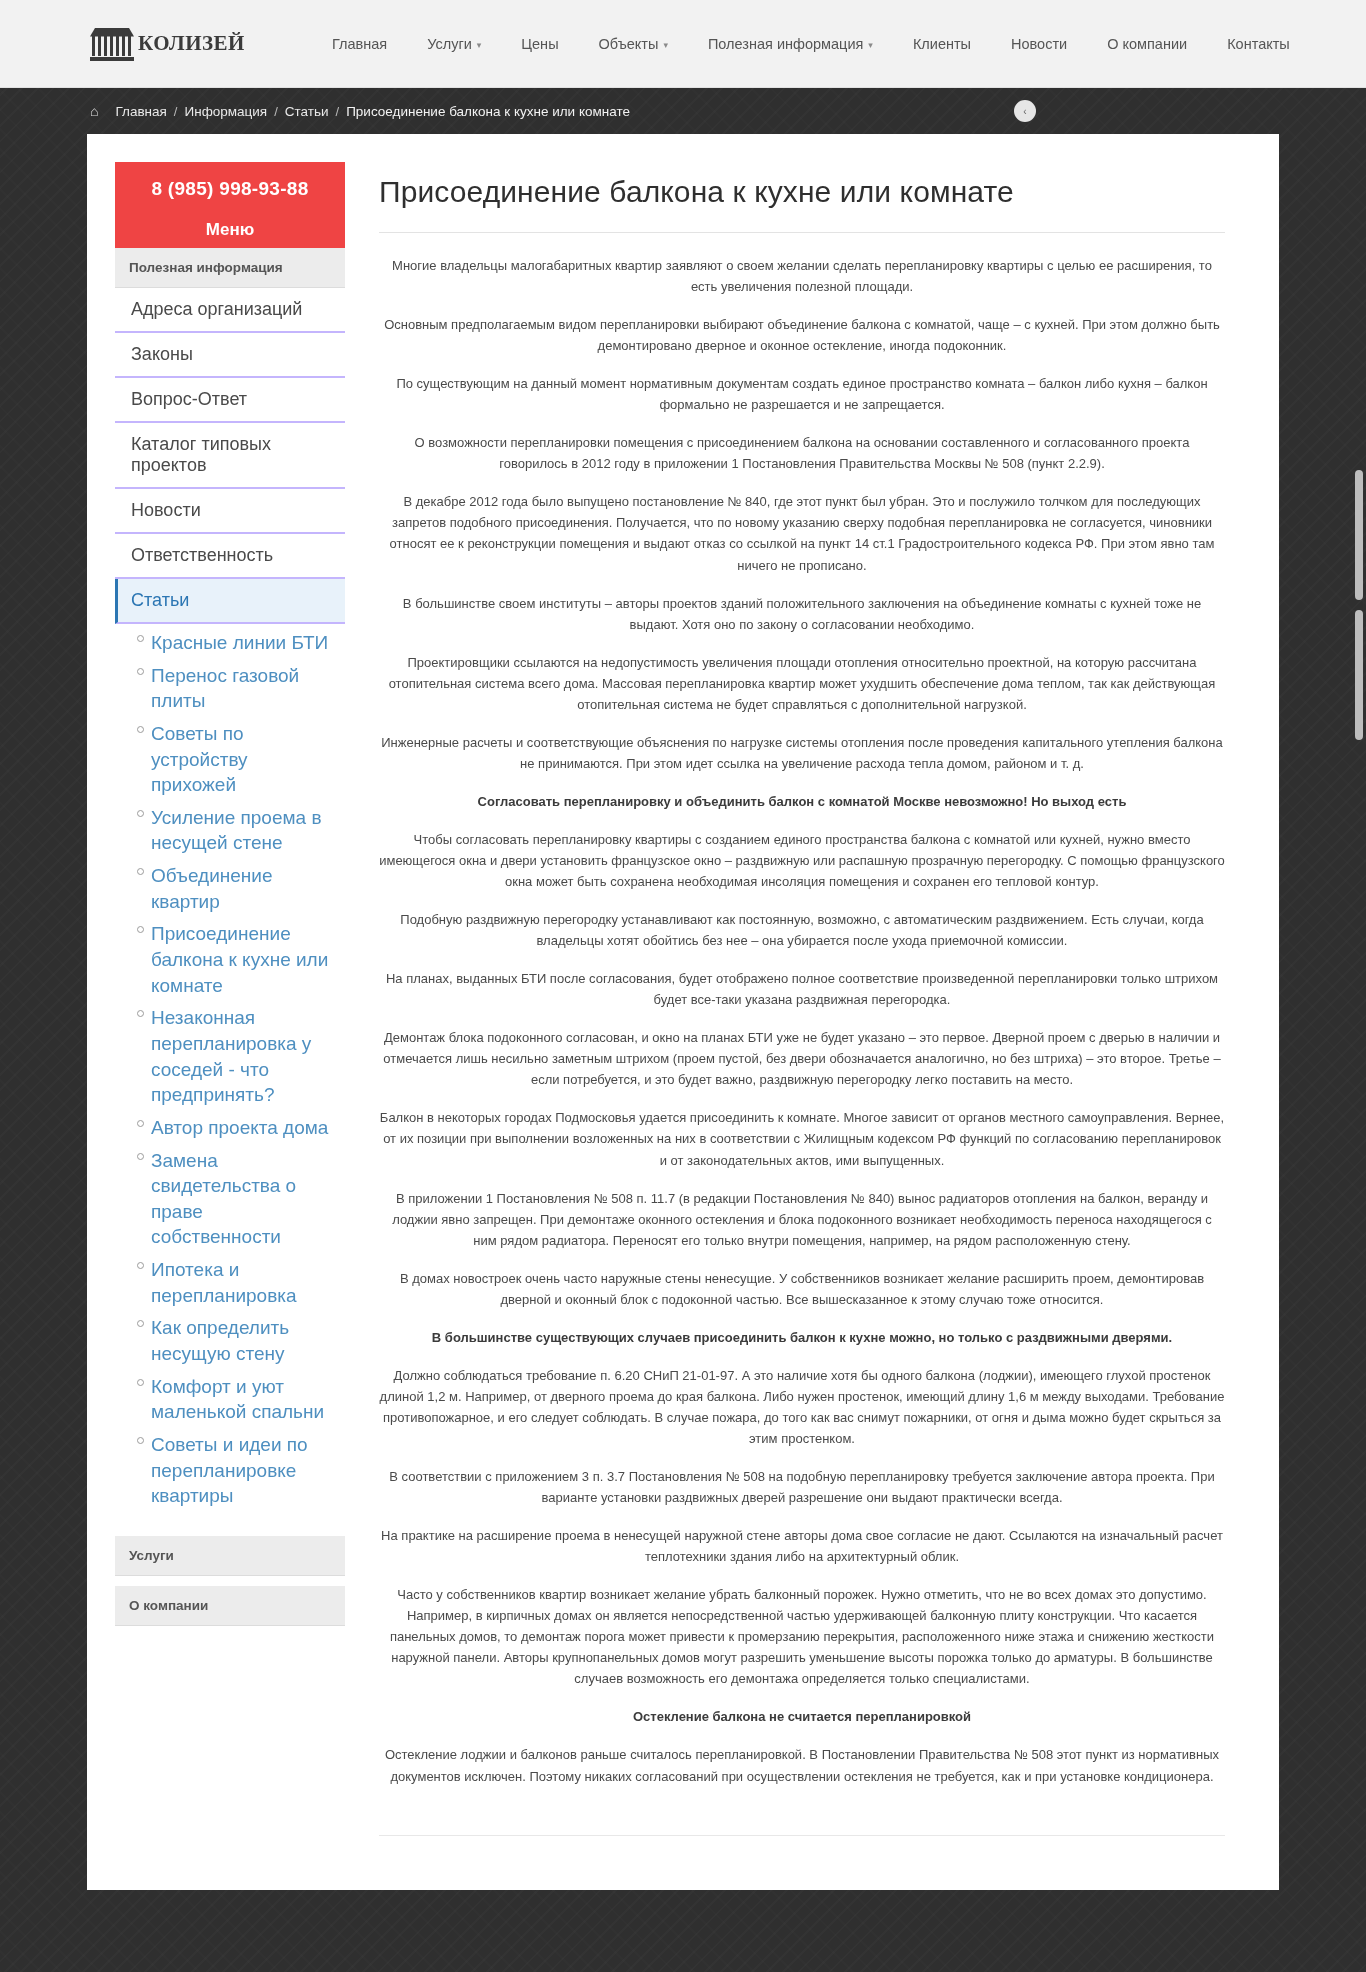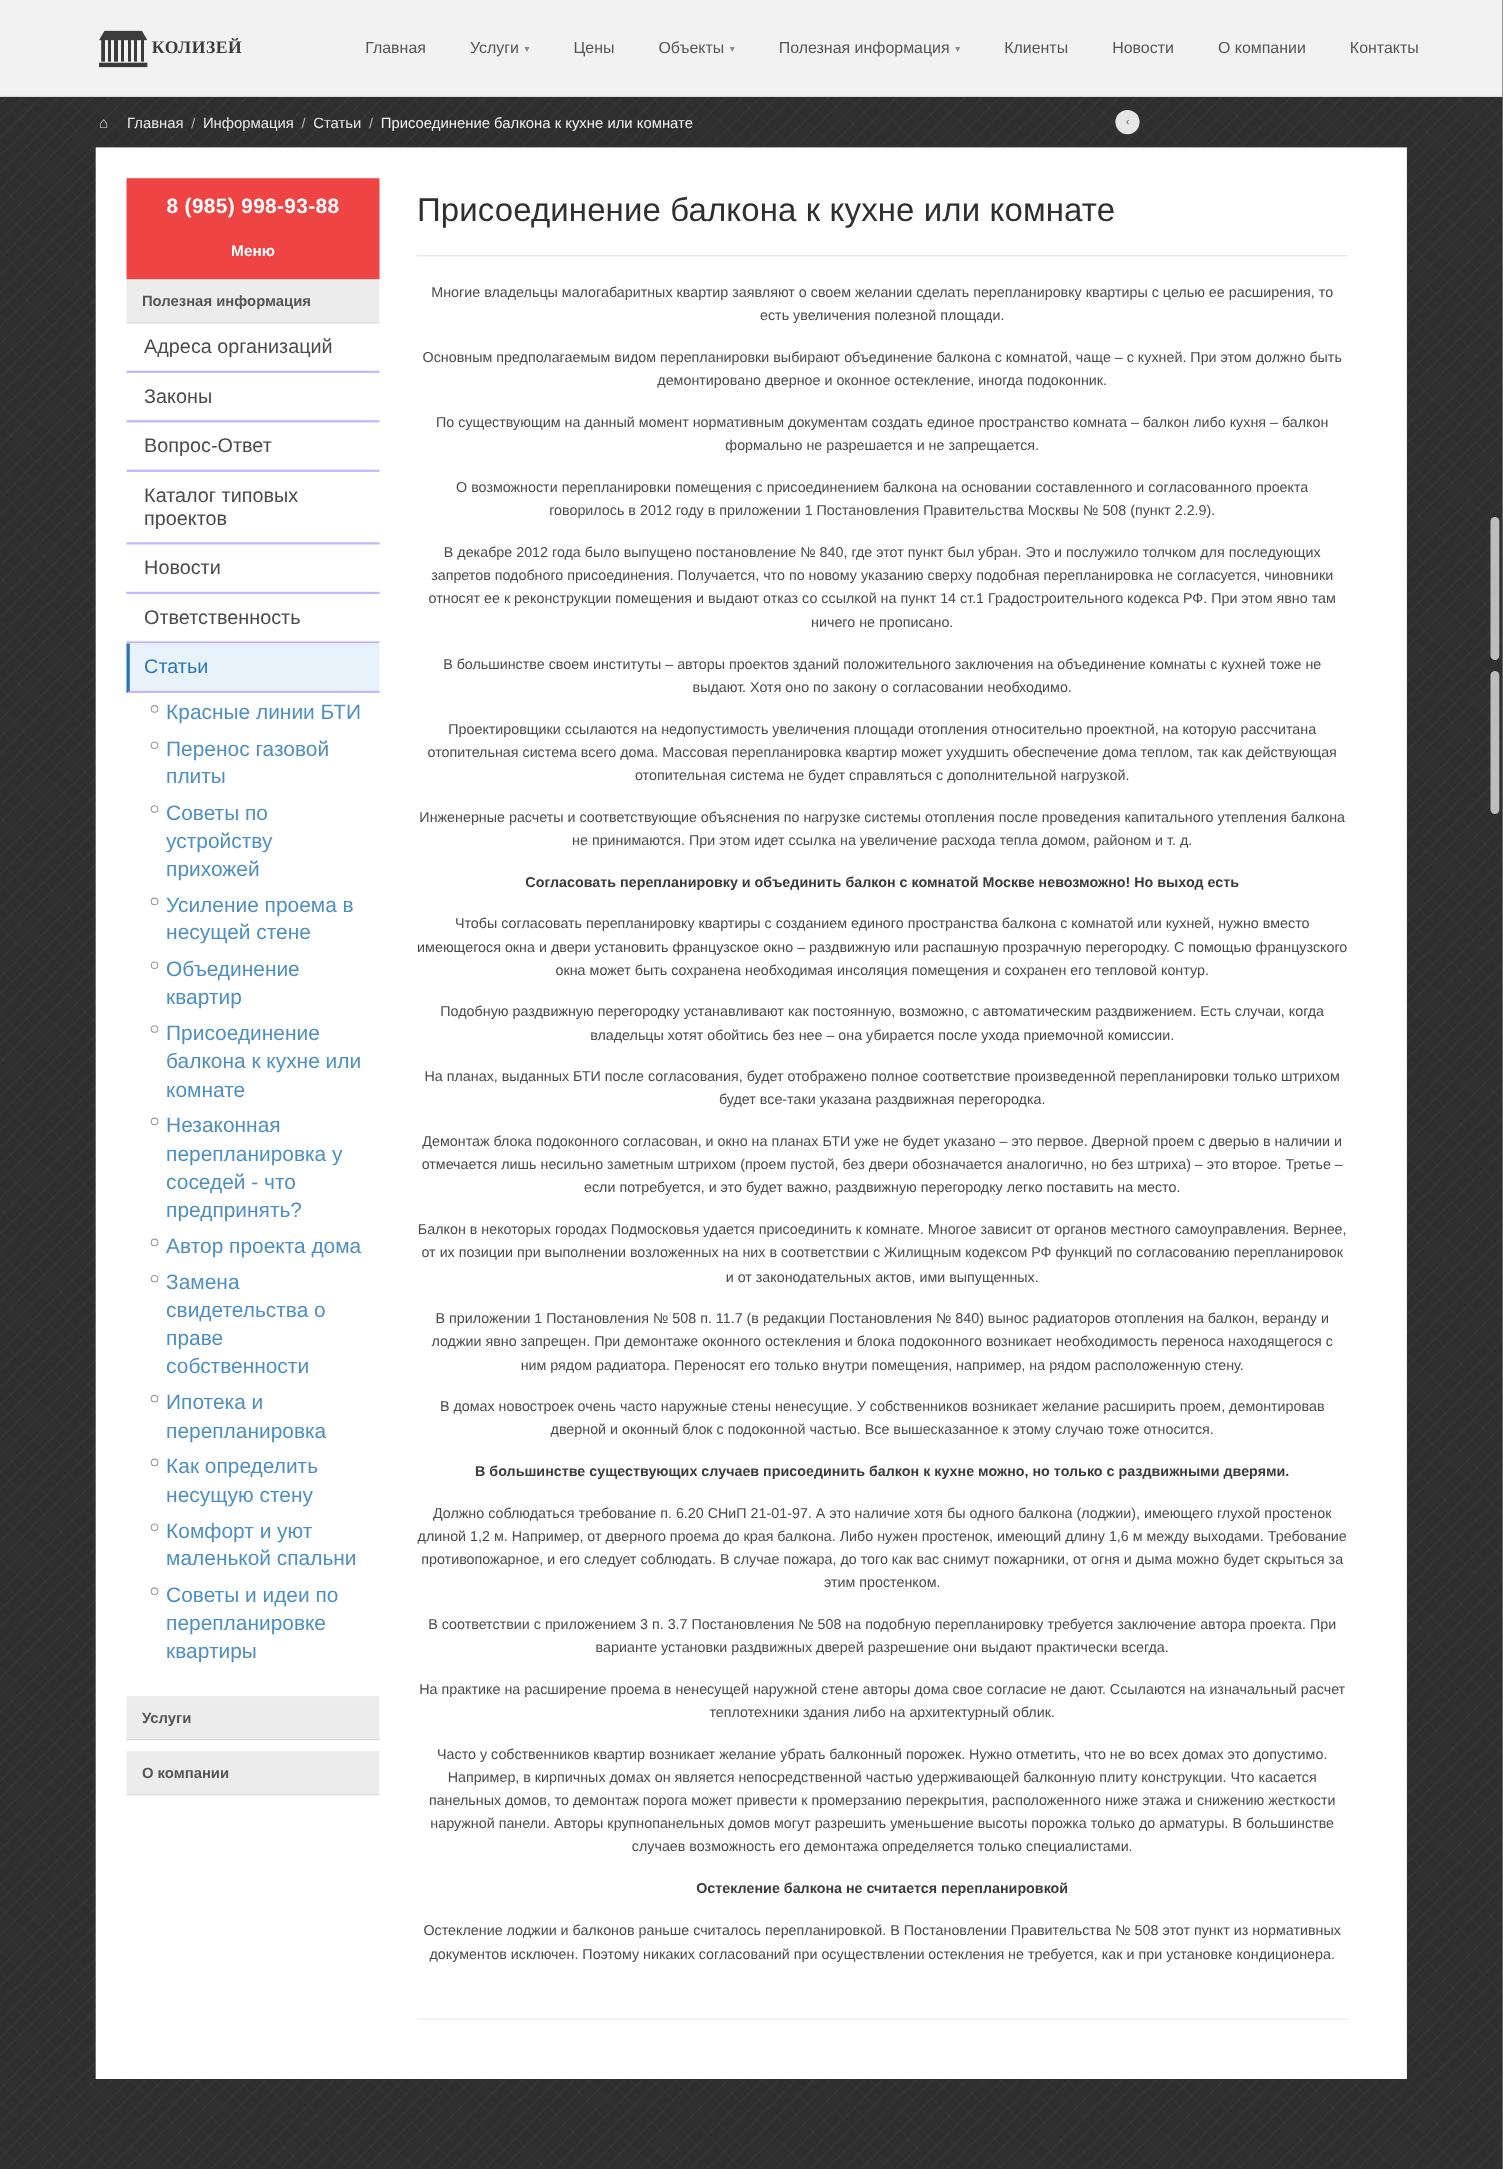--- a/index.html
+++ b/index.html
@@ -40,21 +40,21 @@
     position: absolute; bottom: 8px; left: 2px; width: 40px; height: 20px;
     background: repeating-linear-gradient(90deg, #3b3b3b 0px, #3b3b3b 3px, transparent 3px, transparent 6px);
   }
   .logo-mark .roof {
     position: absolute; top: 4px; left: 0; width: 44px; height: 9px;
     background: #3b3b3b;
     clip-path: polygon(0 100%, 12% 0, 88% 0, 100% 100%);
   }
   .logo-mark .base { position: absolute; bottom: 3px; left: 0; width: 44px; height: 4px; background: #3b3b3b; }
   .logo-text {
-    font-size: 16px; font-weight: bold; color: #3b3b3b; letter-spacing: 0.5px;
+    font-size: 21px; font-weight: bold; color: #3b3b3b; letter-spacing: 0.5px;
     margin-left: 4px; font-family: "Liberation Serif", serif;
   }
   .nav { display: flex; align-items: center; margin-left: 52px; gap: 0; }
   .nav-item {
     font-size: 14.5px; color: #555; padding: 10px 20px; cursor: pointer; white-space: nowrap;
   }
   .caret {
     display: inline-block; margin-left: 5px; font-size: 9px; color: #8a8a8a; position: relative; top: -1px;
   }
 
@@ -87,21 +87,21 @@
   }
   
   .sidebar { width: 230px; flex: 0 0 230px; }
   .phone-box {
     background: #ef4444;
     color: #fff;
     text-align: center;
     padding: 16px 8px 8px 8px;
   }
   .phone-num { font-size: 19px; font-weight: bold; letter-spacing: .3px; }
-  .menu-word { font-size: 14px; font-weight: bold; margin-top: 20px; margin-bottom: 10px; }
+  .menu-word { font-size: 17px; font-weight: bold; margin-top: 20px; }
   .side-section-head {
     background: #ececec;
     border-bottom: 1px solid #dcdcdc;
     font-size: 13.5px; color: #555; font-weight: bold;
     padding: 12px 14px;
   }
   .side-link {
     font-size: 18px; color: #4a4a4a; padding: 11px 16px;
     border-bottom: 2px solid #c4b5fd; cursor: pointer;
   }

